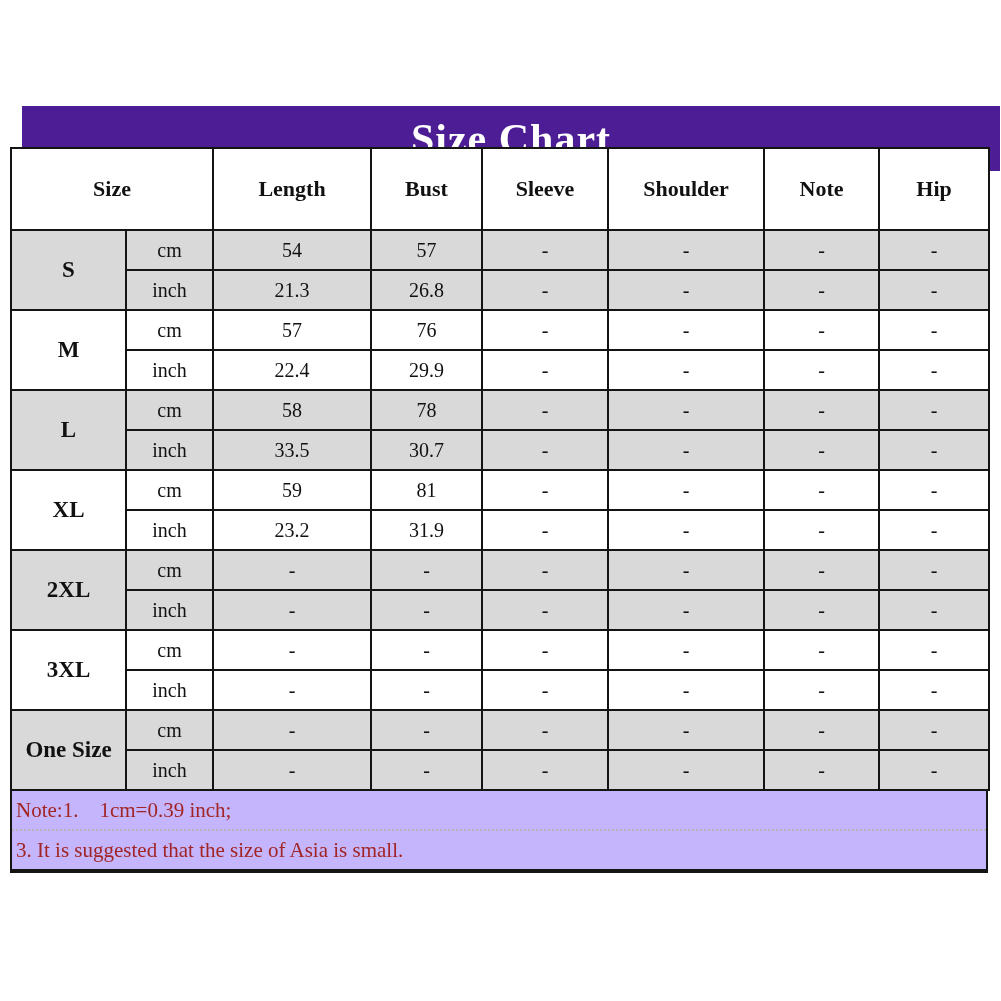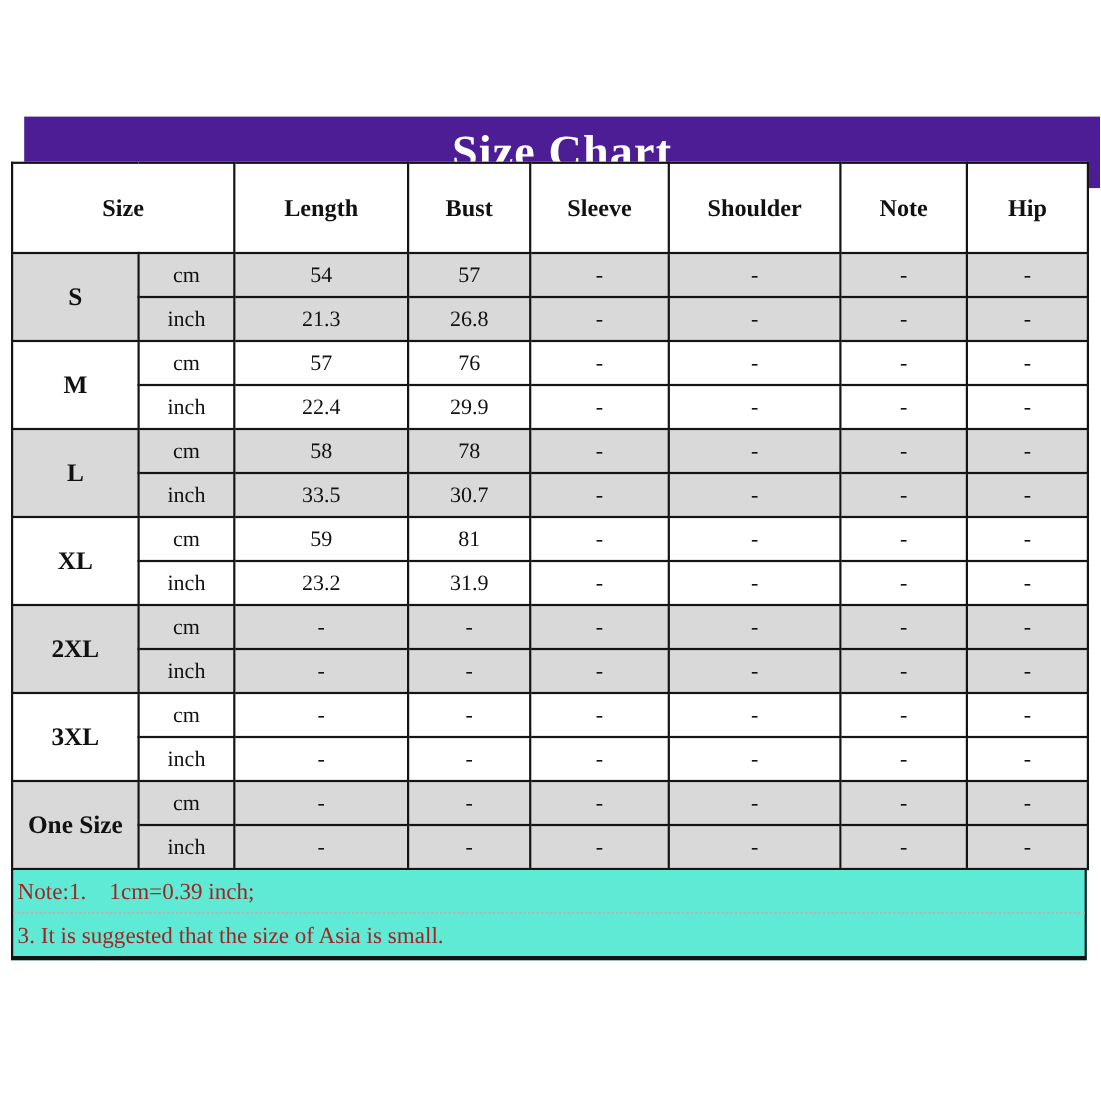--- a/index.html
+++ b/index.html
@@ -35,21 +35,21 @@
   table.size-table tr.data-row{height:40px;}
   td.size-cell{font-size:23px;font-weight:bold;}
   td.unit-cell,td.value-cell{font-size:20px;}
   tr.shaded td{background:#d9d9d9;}
   tr.plain td{background:#ffffff;}
   .cm-text{color:#c04048;margin-top:12px;}
   
   .notes-box{
     position:absolute;left:10px;top:789px;width:978px;
     border:2px solid #141414;border-bottom-width:4px;
-    box-sizing:border-box;background:#5eead4;
+    box-sizing:border-box;background:#c4b5fd;
   }
   .note-line{
     height:38px;line-height:38px;
     padding-left:4px;
     font-size:21px;color:#a22525;
     white-space:pre;overflow:hidden;
   }
   .note-line + .note-line{border-top:2px dotted #b5b5b5;}
 </style>
 </head>

